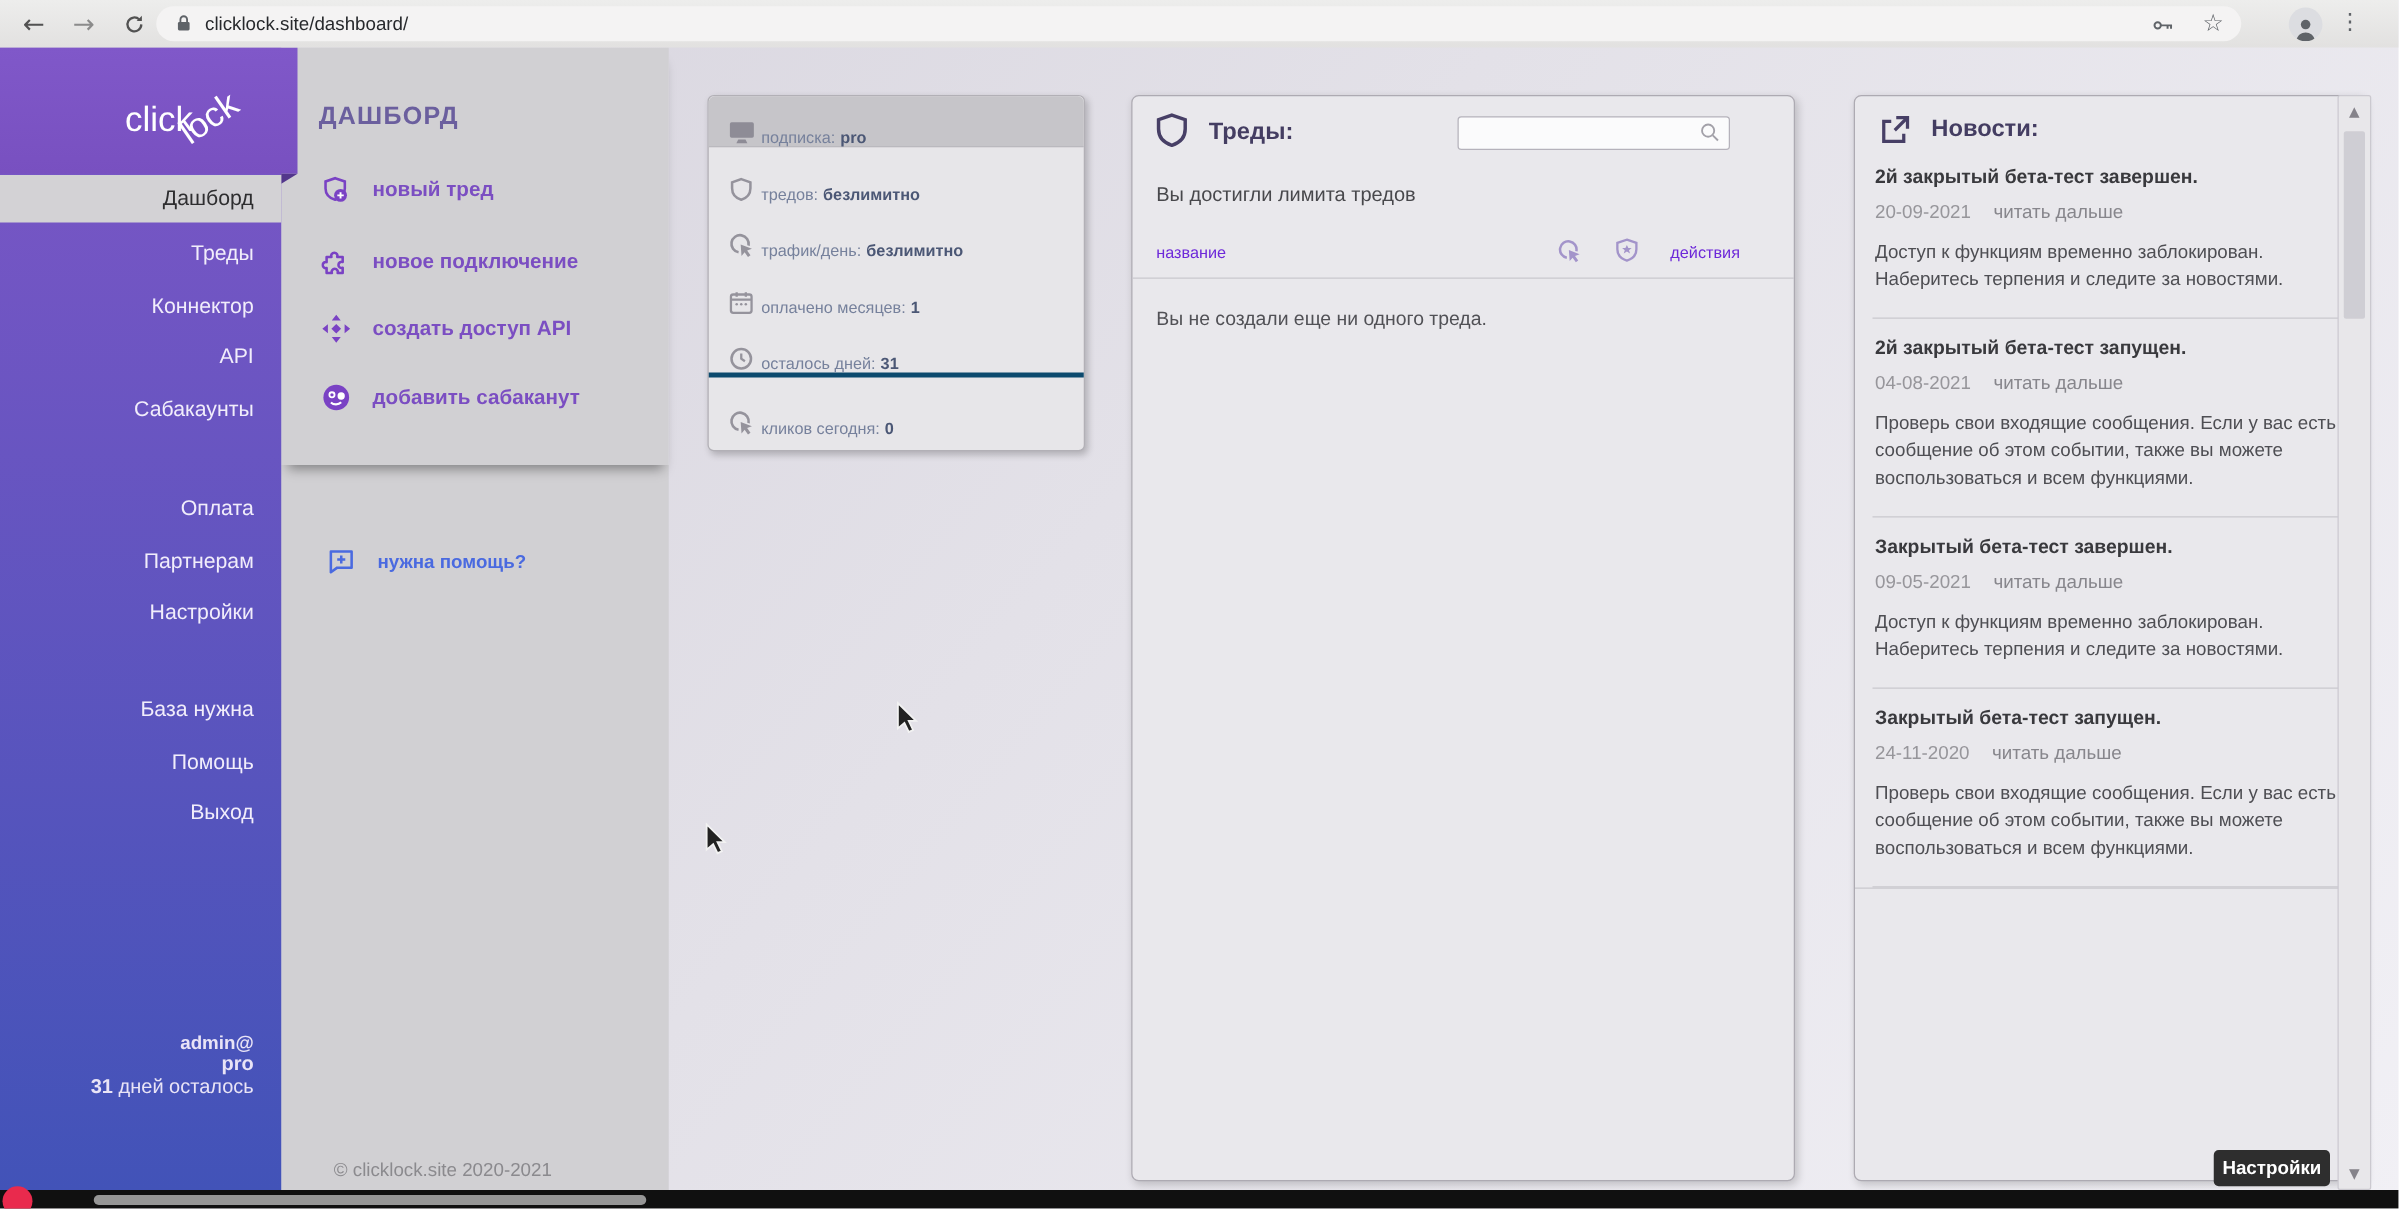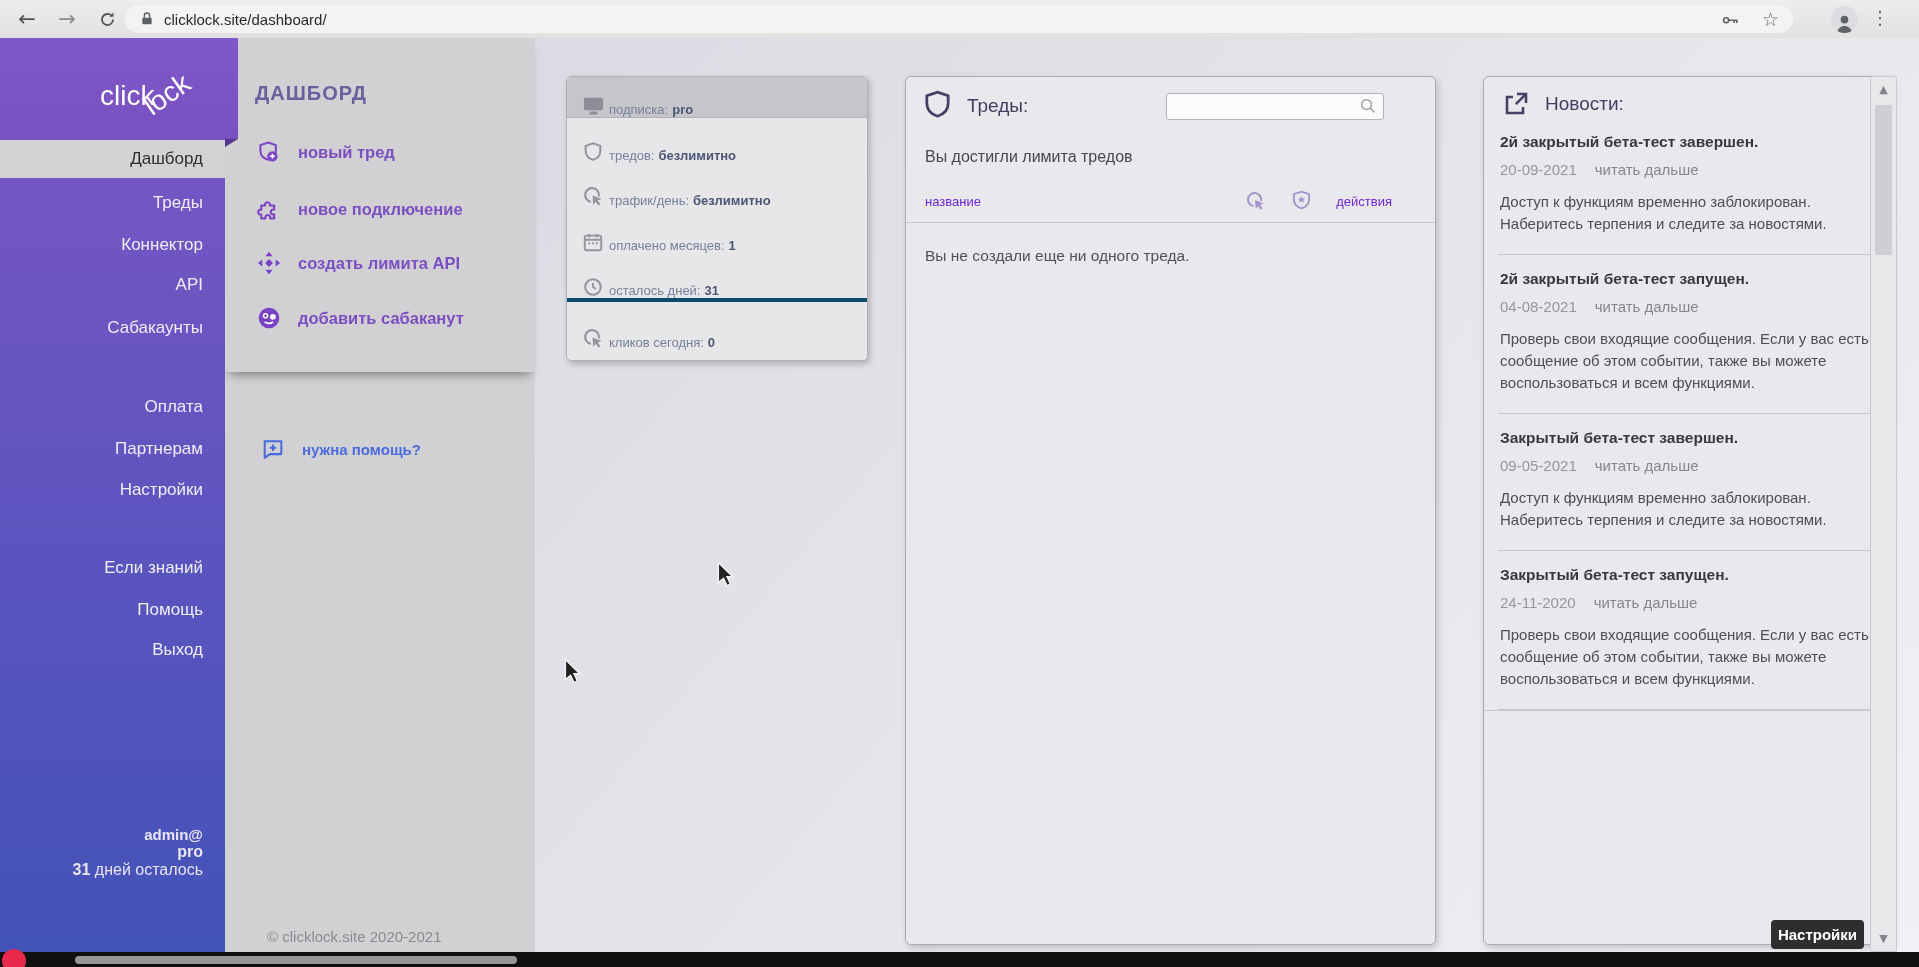--- a/index.html
+++ b/index.html
@@ -75,21 +75,21 @@
   .card-row .val { font-weight:bold; color:#4b5775; }
   .card-foot { border-top:4px solid #0c4a6e; padding:8px 0 10px; }
   .ic { display:inline-flex; width:24px; justify-content:center; flex:none; }
 
   
   .panel { position:absolute; top:76px; height:869px; background:#e9e8ec;
     border:1px solid #adaab2; border-radius:6px; box-shadow:2px 3px 7px rgba(0,0,0,.18); }
   .panel-threads { left:905px; width:531px; padding:13px 17px; }
   .panel-news { left:1483px; width:408px; padding:13px 14px; }
   .p-head { display:flex; align-items:center; gap:15px; }
-  .p-title { font-size:19px; font-weight:normal; color:#443d62; }
+  .p-title { font-size:19px; font-weight:bold; color:#443d62; }
   .search-box { margin-left:auto; margin-right:34px; width:218px; height:27px;
     background:#fbfbfc; border:1px solid #b5b2bb; border-radius:3px; display:flex;
     align-items:center; padding:0 6px; }
   .search-box input { flex:1; border:none; outline:none; background:transparent;
     font-size:14px; color:#444; min-width:0; font-family:inherit; }
   .limit-msg { margin-top:26px; font-size:16px; color:#48484c; padding-left:2px; }
   .tbl-head { margin-top:24px; display:flex; align-items:center; padding:0 26px 0 2px; }
   .tbl-col { font-size:13px; color:#6d28d9; }
   .tbl-right { margin-left:auto; display:flex; align-items:center; gap:24px; }
   .t-divider { margin:10px -17px 0; border-bottom:1px solid #c9c7cd; }
@@ -174,21 +174,21 @@
     <div class="logo-fold"></div>
 
     <div class="side-item active" style="top:102px;">Дашборд</div>
     <div class="side-item" style="top:148px;">Треды</div>
     <div class="side-item" style="top:230px;">API</div>
     <div class="side-item" style="top:190px;">Коннектор</div>
     <div class="side-item" style="top:273px;">Сабакаунты</div>
     <div class="side-item" style="top:352px;">Оплата</div>
     <div class="side-item" style="top:394px;">Партнерам</div>
     <div class="side-item" style="top:435px;">Настройки</div>
-    <div class="side-item" style="top:513px;">Если знаний</div>
+    <div class="side-item" style="top:513px;">База нужна</div>
     <div class="side-item" style="top:555px;">Помощь</div>
     <div class="side-item" style="top:595px;">Выход</div>
 
     <div class="side-user" style="top:788px;">
       <div class="em">admin@</div>
       <div class="plan">pro</div>
       <div class="days">
         <b>31</b>
         <span>дней осталось</span>
       </div>
@@ -232,21 +232,21 @@
       <span>новое подключение</span>
     </div>
 
     <div class="menu-action" style="top:211px;">
       <span class="ic">
         <svg width="28" height="28" viewBox="0 0 28 28" fill="#7a42c4">
           <path d="M14 1l4.2 5.2H9.8zM14 27l-4.2-5.2h8.4zM1 14l5.2-4.2v8.4zM27 14l-5.2 4.2V9.8z"></path>
           <rect x="10.8" y="10.8" width="6.4" height="6.4" transform="rotate(45 14 14)"></rect>
         </svg>
       </span>
-      <span>создать лимита API</span>
+      <span>создать доступ API</span>
     </div>
 
     <div class="menu-action" style="top:266px;">
       <span class="ic">
         <svg width="28" height="28" viewBox="0 0 28 28">
           <circle cx="14" cy="14" r="12" fill="#7a42c4"></circle>
           <circle cx="10" cy="11.5" r="2.4" fill="none" stroke="#fff" stroke-width="1.7"></circle>
           <circle cx="18.6" cy="12.6" r="3.4" fill="#fff"></circle>
           <path d="M9 18.6c2.6 2.4 7 2.4 9.6-.2" stroke="#fff" stroke-width="2" fill="none"></path>
         </svg>

